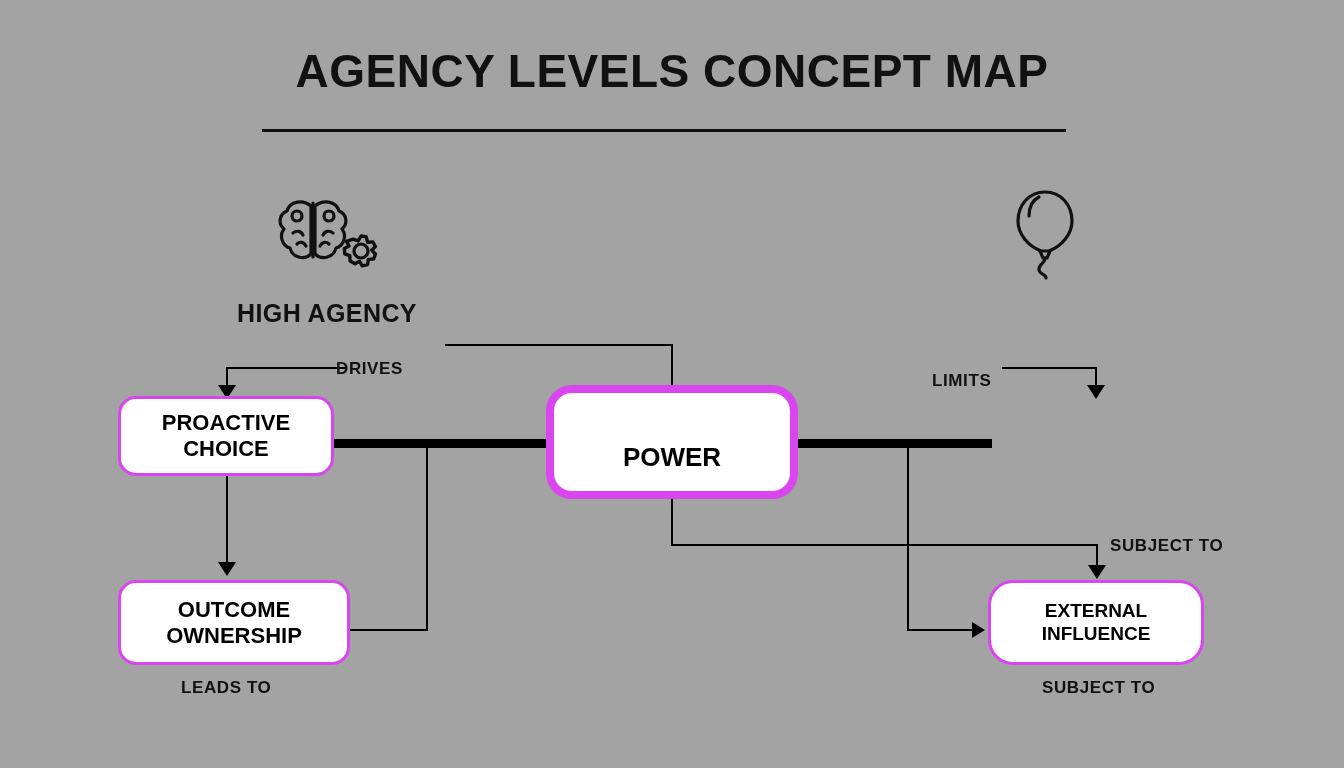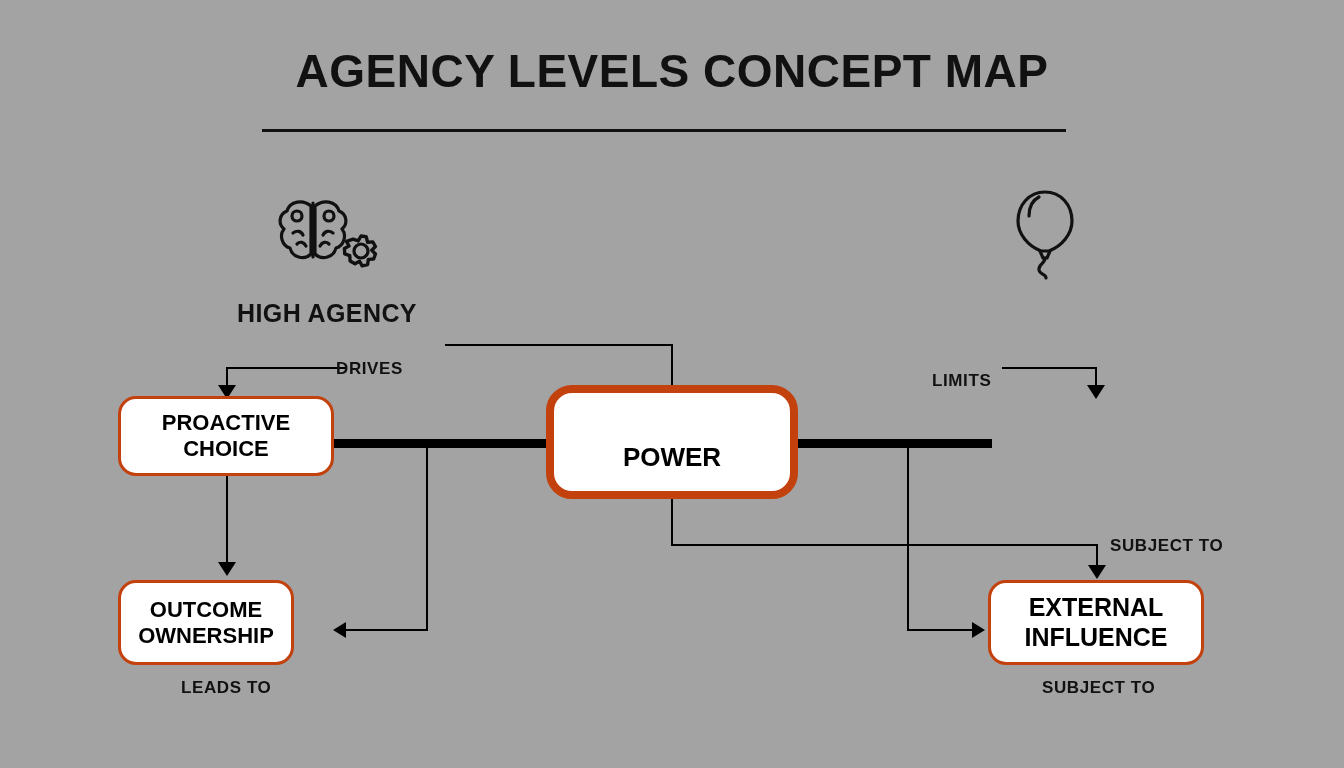--- a/index.html
+++ b/index.html
@@ -57,48 +57,49 @@
     height: 96px;
   }
   #icon-high { left: 267px; top: 186px; }
   #icon-low  { left: 985px; top: 184px; }
 
   
   .node {
     position: absolute;
     box-sizing: border-box;
     background: #ffffff;
-    border: 3px solid #c2410c;
+    border: 3px solid #d946ef;
     border-radius: 18px;
     display: flex;
     align-items: center;
     justify-content: center;
     text-align: center;
     font-weight: bold;
     color: #000000;
     line-height: 1.18;
     z-index: 5;
   }
   .node .node-text { display: block; padding: 0 8px; }
 
   #node-proactive {
     left: 118px; top: 396px; width: 216px; height: 80px;
     font-size: 22px;
   }
   #node-outcome {
-    left: 118px; top: 580px; width: 176px; height: 85px;
+    left: 118px; top: 580px; width: 232px; height: 85px;
     font-size: 22px;
   }
   #node-reactive {
     left: 988px; top: 396px; width: 216px; height: 80px;
     font-size: 22px;
   }
   #node-external {
     left: 988px; top: 580px; width: 216px; height: 85px;
-    font-size: 25px;
+    font-size: 19px;
+    border-radius: 25px;
   }
   #node-decisional {
     left: 546px; top: 385px; width: 252px; height: 114px;
     border-width: 8px;
     border-radius: 26px;
     font-size: 26px;
     z-index: 6;
   }
 
   

